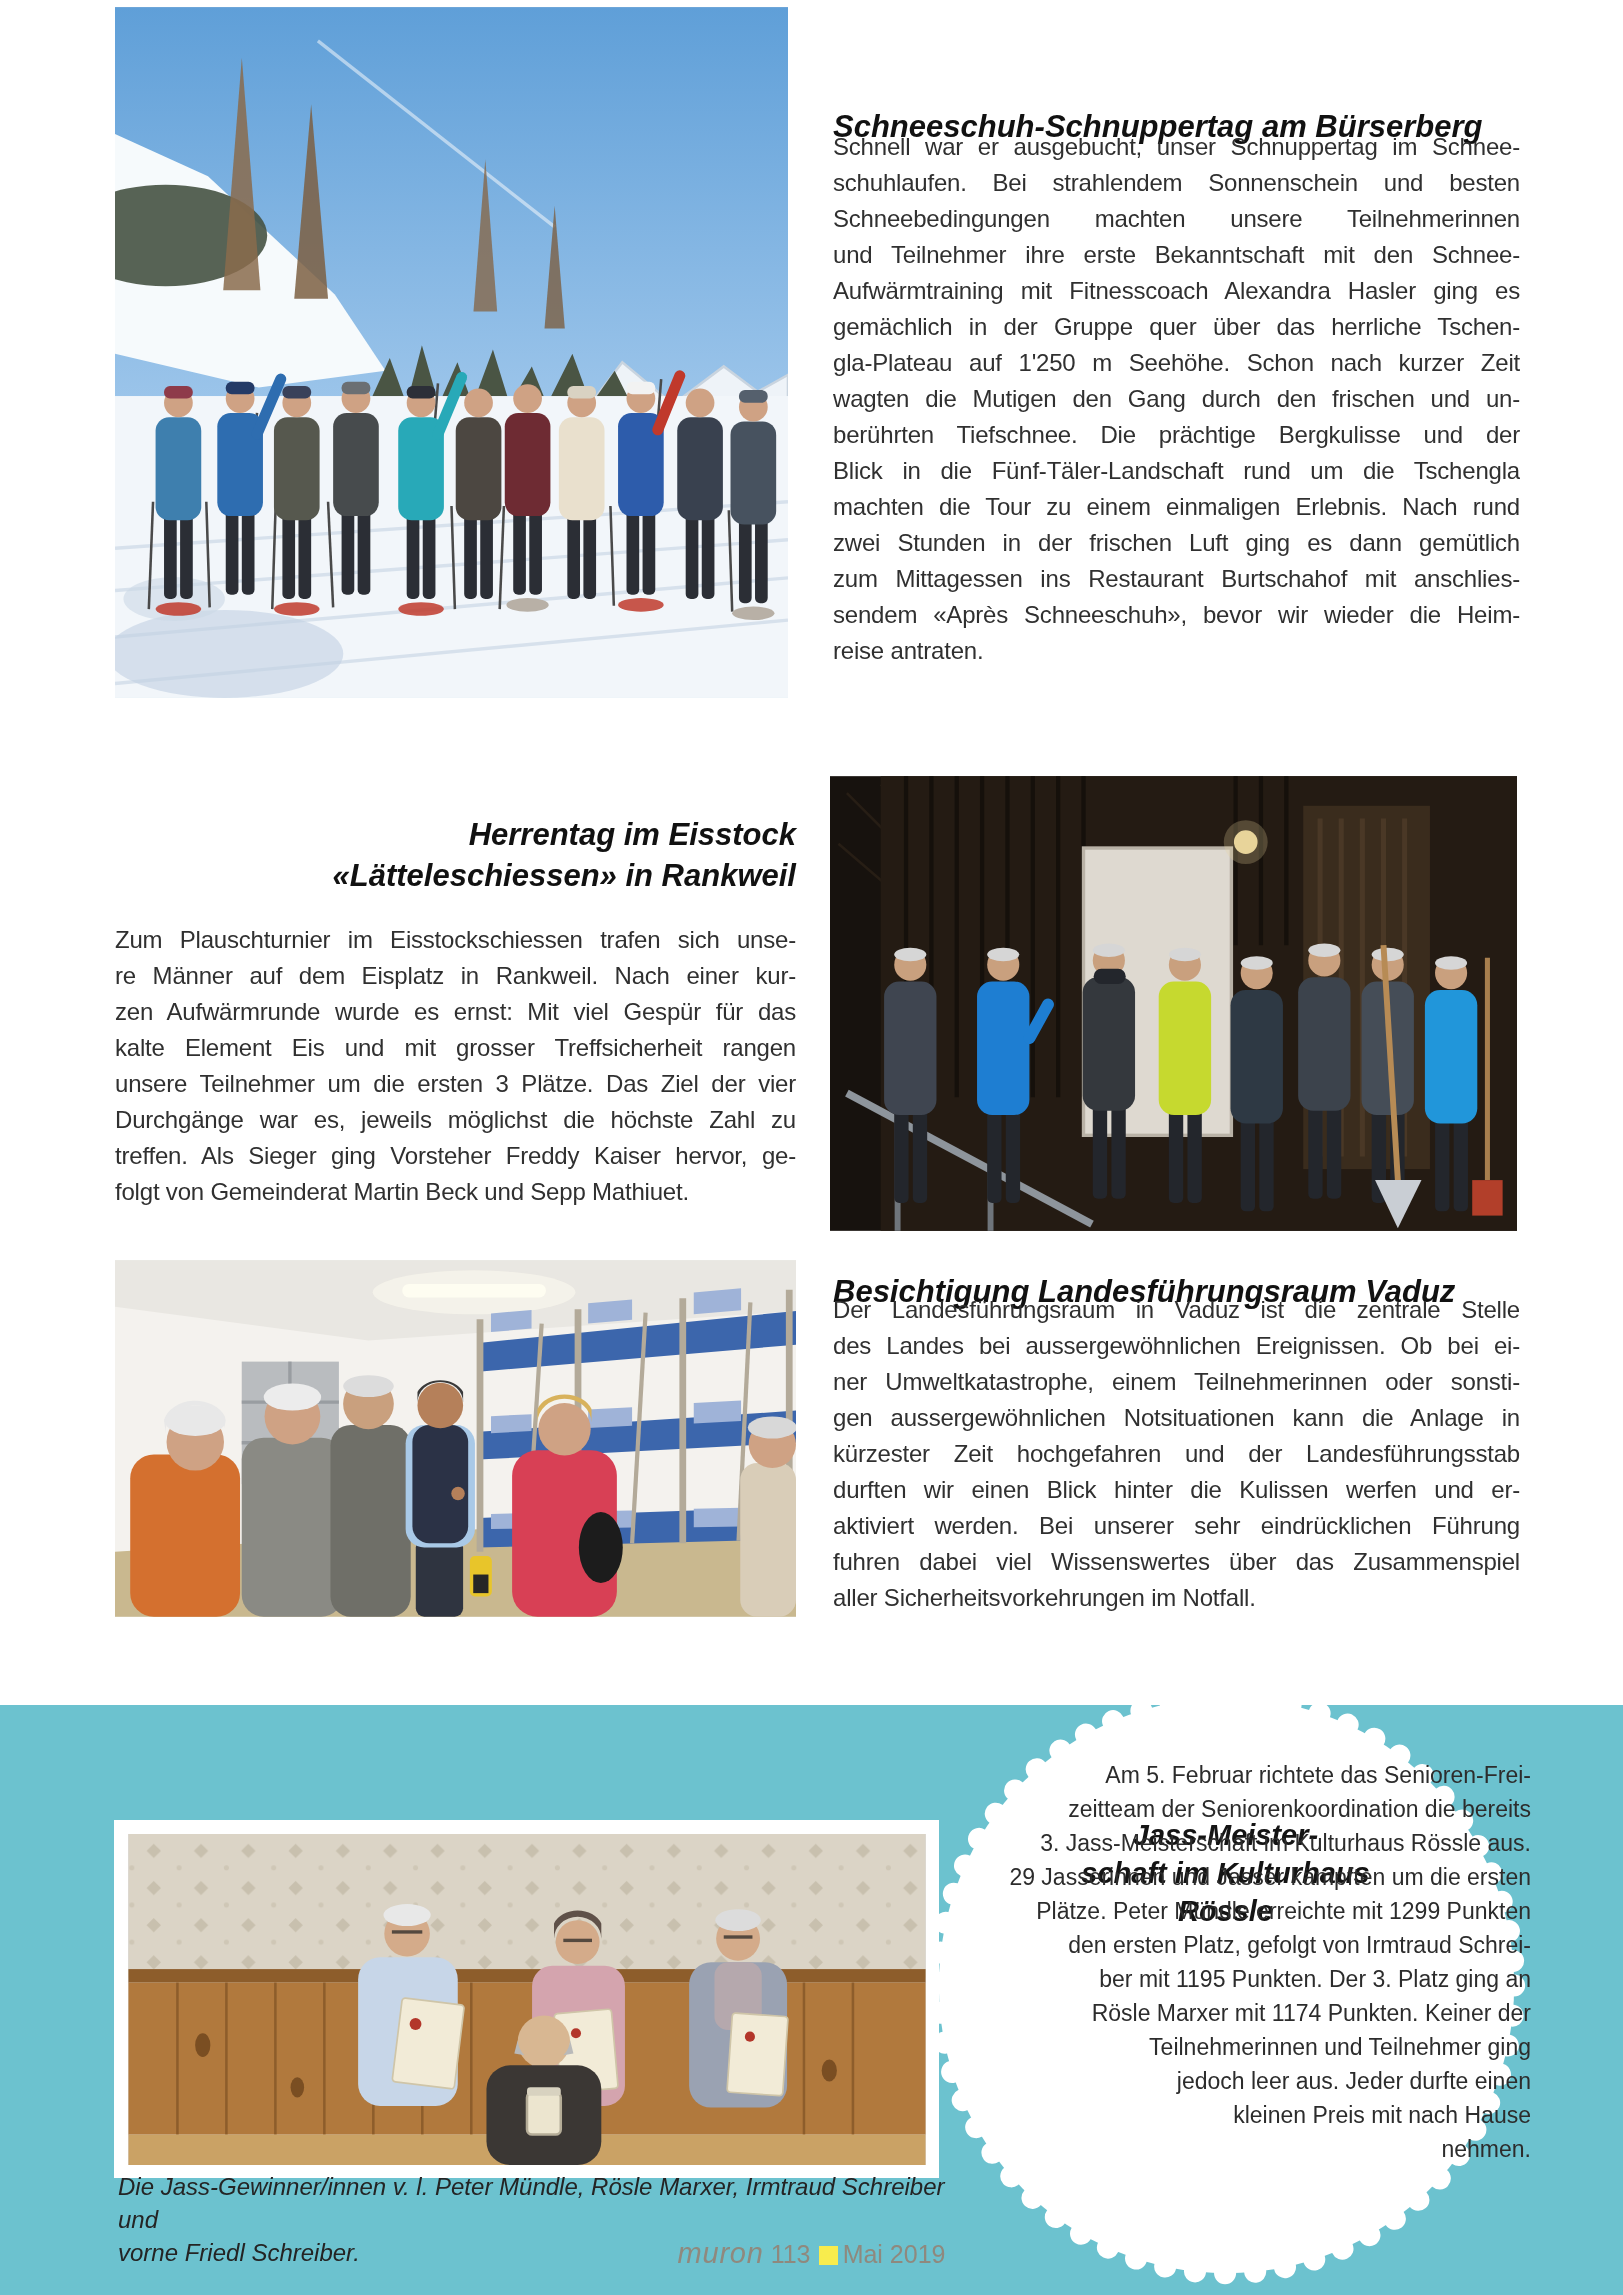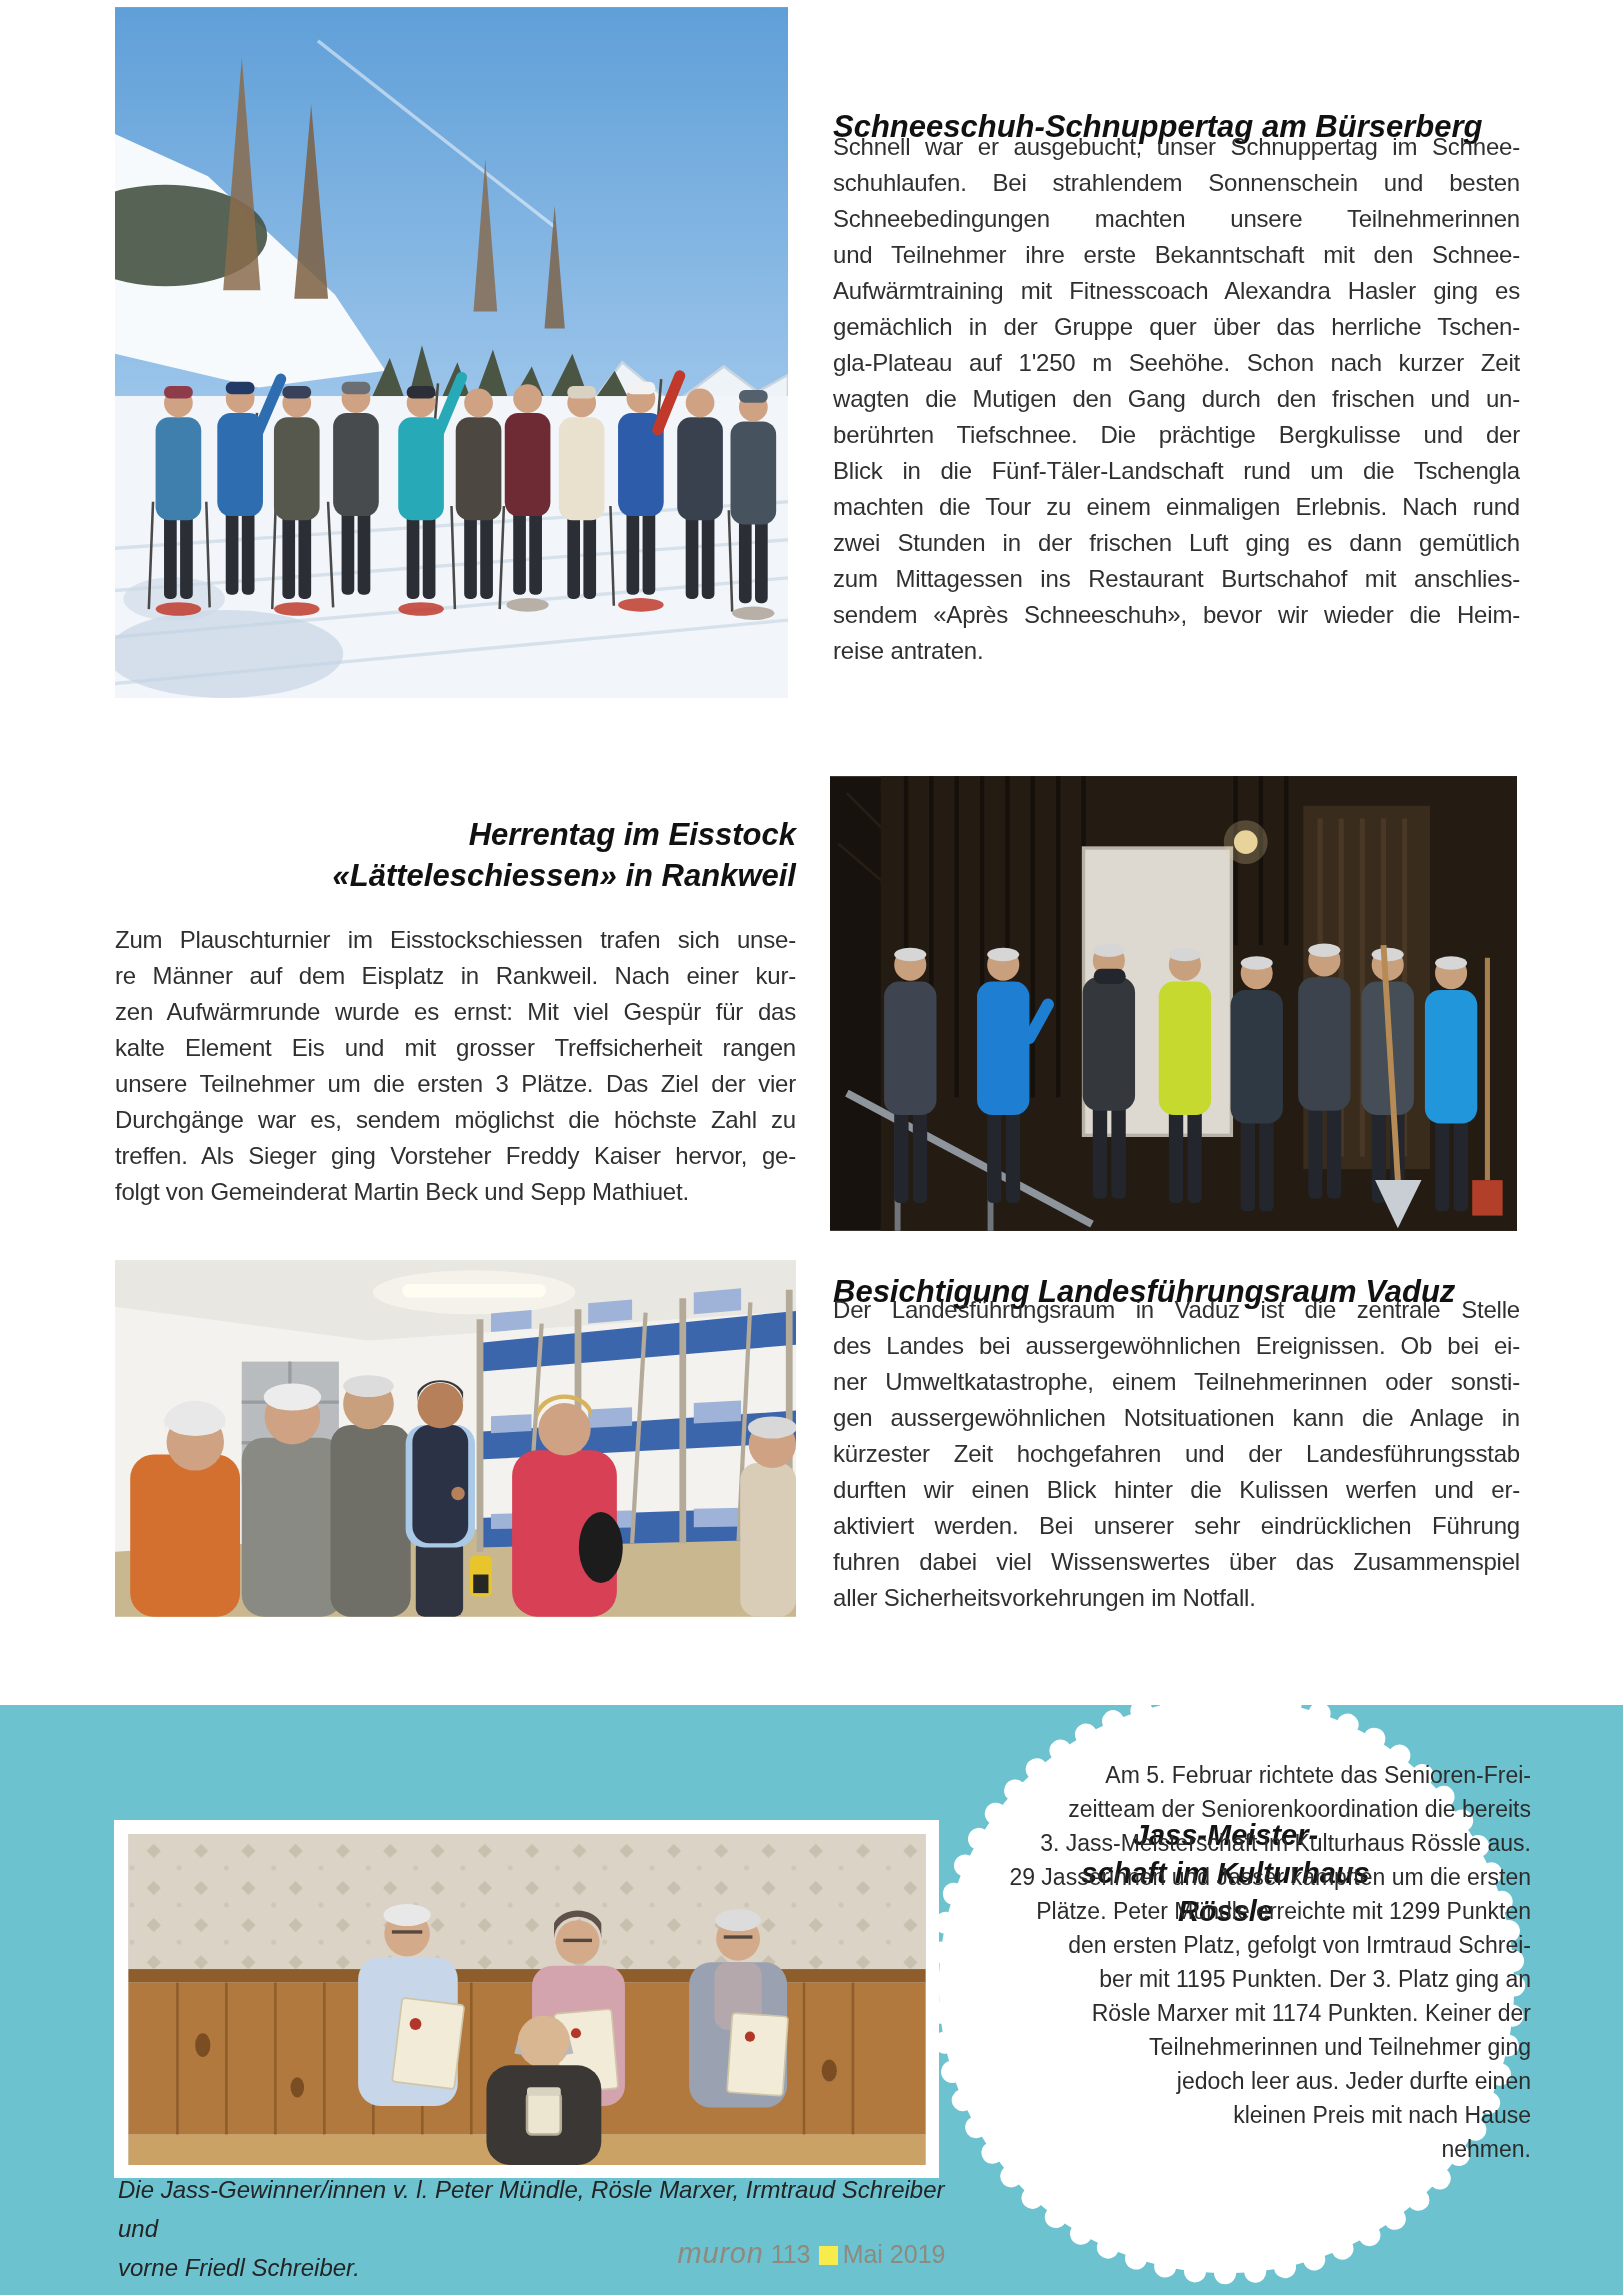--- a/index.html
+++ b/index.html
@@ -23,21 +23,21 @@
   .stamp-title{
     position:absolute;z-index:4;text-align:center;white-space:pre-line;
     font-size:29px;font-weight:bold;font-style:italic;color:#141414;line-height:38px;
   }
   .stamp-body{
     position:absolute;z-index:4;text-align:center;white-space:pre-line;
     font-size:23px;line-height:34px;color:#2c2c2c;
   }
   .photo-frame{position:absolute;background:#ffffff;z-index:2;}
   .caption{
-    position:absolute;z-index:4;font-style:italic;font-size:24px;line-height:39px;
+    position:absolute;z-index:4;font-style:italic;font-size:24px;line-height:33px;
     color:#242424;white-space:pre-line;
   }
   .footer{
     position:absolute;z-index:4;width:1623px;text-align:center;
     font-size:25px;color:#8f897e;
   }
   .footer .mag{font-style:italic;font-size:29px;letter-spacing:0.8px;}
   .footer .sq{
     display:inline-block;width:18.6px;height:18.6px;background:#f8ec4d;
     margin:0 5px 0 8.5px;vertical-align:-1.7px;
@@ -166,21 +166,21 @@
   </div>
 
 <h2 class="txt article-title right-title" style="left:115px;top:788px;width:681px;">Herrentag im Eisstock
 «Lätteleschiessen» in Rankweil</h2>
 <div class="txt article-body" style="left:115px;top:922px;width:681px;">
     <div class="jl">Zum Plauschturnier im Eisstockschiessen trafen sich unse-</div>
     <div class="jl">re Männer auf dem Eisplatz in Rankweil. Nach einer kur-</div>
     <div class="jl">zen Aufwärmrunde wurde es ernst: Mit viel Gespür für das</div>
     <div class="jl">kalte Element Eis und mit grosser Treffsicherheit rangen</div>
     <div class="jl">unsere Teilnehmer um die ersten 3 Plätze. Das Ziel der vier</div>
-    <div class="jl">Durchgänge war es, sendem möglichst die höchste Zahl zu</div>
+    <div class="jl">Durchgänge war es, jeweils möglichst die höchste Zahl zu</div>
     <div class="jl">treffen. Als Sieger ging Vorsteher Freddy Kaiser hervor, ge-</div>
     <div class="jl jl-last">folgt von Gemeinderat Martin Beck und Sepp Mathiuet.</div>
   </div>
 
 <figure class="photo abs" style="left:830px;top:776px;width:687px;height:455px;margin:0;">
   <svg width="687" height="455" viewBox="0 0 813 538">
     <rect width="813" height="538" fill="#17120e"></rect>
     <g stroke="#2c2117" stroke-width="3" opacity="0.8">
       <line x1="20" y1="20" x2="90" y2="90"></line>
         <line x1="60" y1="10" x2="130" y2="70"></line>

